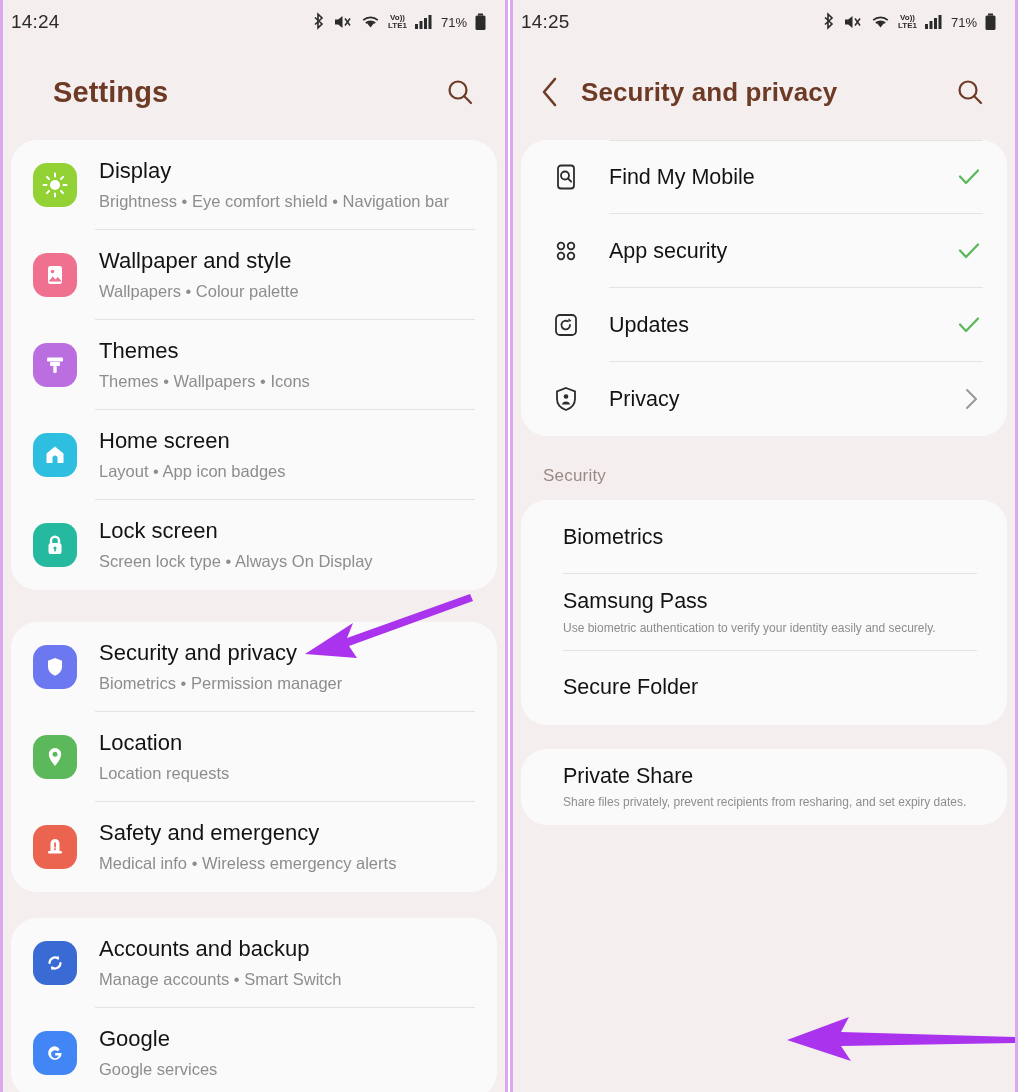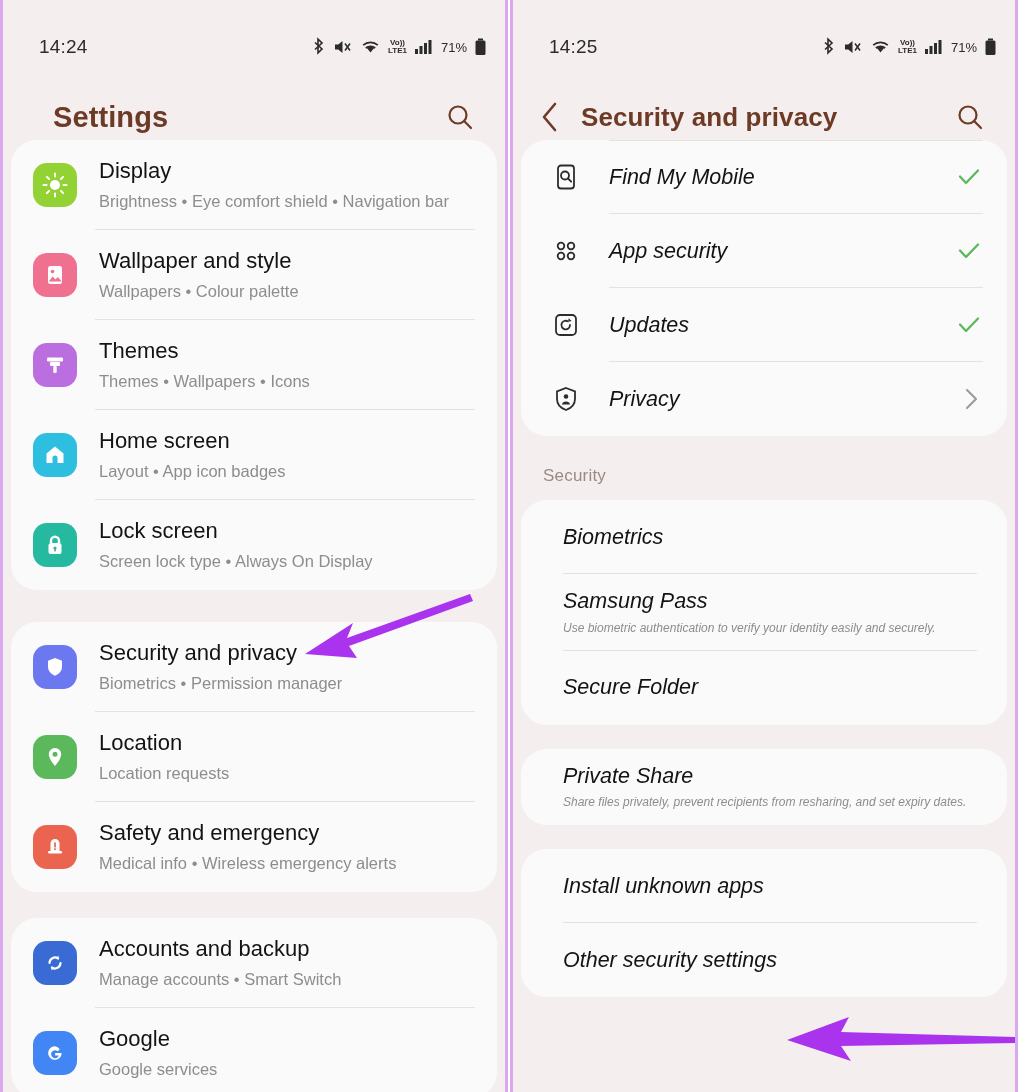--- a/index.html
+++ b/index.html
@@ -18,22 +18,21 @@
     border-left: 3px solid #d9a8ef;
     border-right: 3px solid #d9a8ef;
     overflow: hidden;
   }
   .phone.left { margin-right: 2px; }
 
   
   .statusbar {
     height: 44px; display: flex; align-items: center;
     justify-content: space-between;
-    padding: 0 18px 0 36px;
-    margin-top: 25px;
+    padding: 0 18px 0 8px;
   }
   .clock { font-size: 19px; color: #2b2b2b; letter-spacing: .2px; }
   .sysicons { display: flex; align-items: center; gap: 7px; color: #2b2b2b; }
   .sysicons svg { display: block; }
   .batt-pct { font-size: 13px; color: #2b2b2b; margin-left: 1px; }
 
   
   .titlebar {
     height: 96px; display: flex; align-items: center;
     padding: 0 22px 0 50px;
@@ -78,21 +77,21 @@
   }
   .appicon svg { display: block; }
 
   .rowtext { flex: 1; min-width: 0; padding: 14px 0; }
   .rowtitle { font-size: 22px; color: #131313; line-height: 1.24; }
   .rowsub {
     font-size: 16.5px; color: #8d8d8d; margin-top: 6px; line-height: 1.33;
   }
 
   
-  .row.sec { padding-left: 28px; padding-right: 24px; min-height: 74px; font-style: italic; }
+  .row.sec { padding-left: 28px; padding-right: 24px; min-height: 74px; }
   .row.sec .lineicon {
     width: 34px; height: 34px; flex: none; margin-right: 26px;
     display:flex; align-items:center; justify-content:center; color:#2c2c2c;
   }
   .row.sec .divider { left: 88px; right: 24px; }
   .row.sec.noicon { padding-left: 42px; }
   .row.sec.noicon .divider { left: 42px; right: 30px; }
   .row.sec .rowtitle { font-size: 21.5px; }
   .row.sec .rowsub { font-size: 12px; color: #8d8d8d; max-width: 440px; }
   .trail { flex: none; margin-left: 12px; display:flex; align-items:center; }
@@ -471,34 +470,20 @@
       <div class="card" style="margin-top:24px">
         <div class="row sec noicon nodiv">
           <span class="rowtext">
             <span class="rowtitle">Private Share</span>
             <span class="rowsub" style="display:block">Share files privately, prevent recipients from resharing, and set expiry dates.</span>
           </span>
 
         </div>
       </div>
 
-      <div class="card" style="margin-top:24px">
-        <div class="row sec noicon">
-          <span class="rowtext">
-            <span class="rowtitle">Install unknown apps</span>
-          </span>
-          <span class="divider"></span>
-        </div>
-        <div class="row sec noicon nodiv">
-          <span class="rowtext">
-            <span class="rowtitle">Other security settings</span>
-          </span>
-
-        </div>
-      </div>
     </div>
 
     <div class="arrow" style="left:268px; top:1013px;">
       <svg width="240" height="56" viewBox="0 0 240 56">
         <path d="M236 24 L60 19 L68 4 L6 27 L70 48 L60 33 L236 30 Z" fill="#aa33ee"></path>
       </svg>
     </div>
   </div>
 
 </div>

